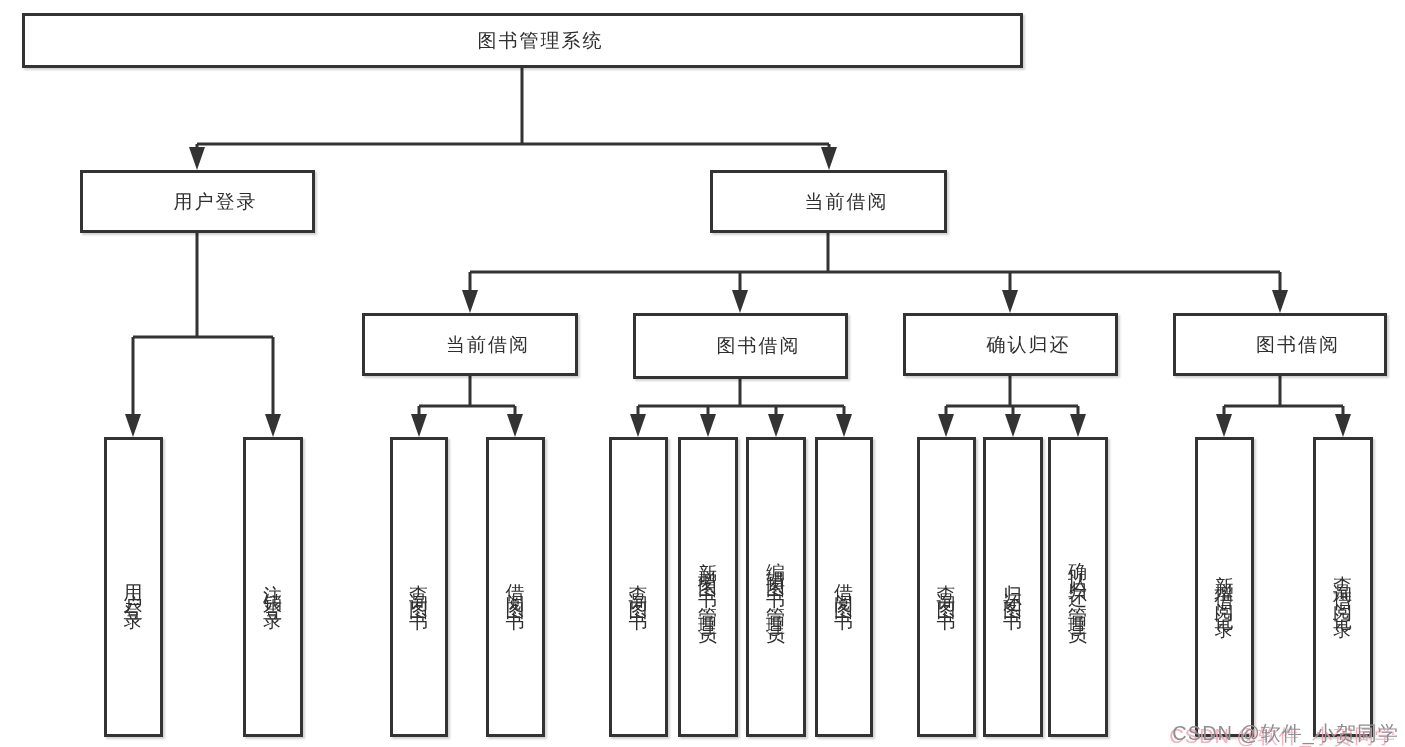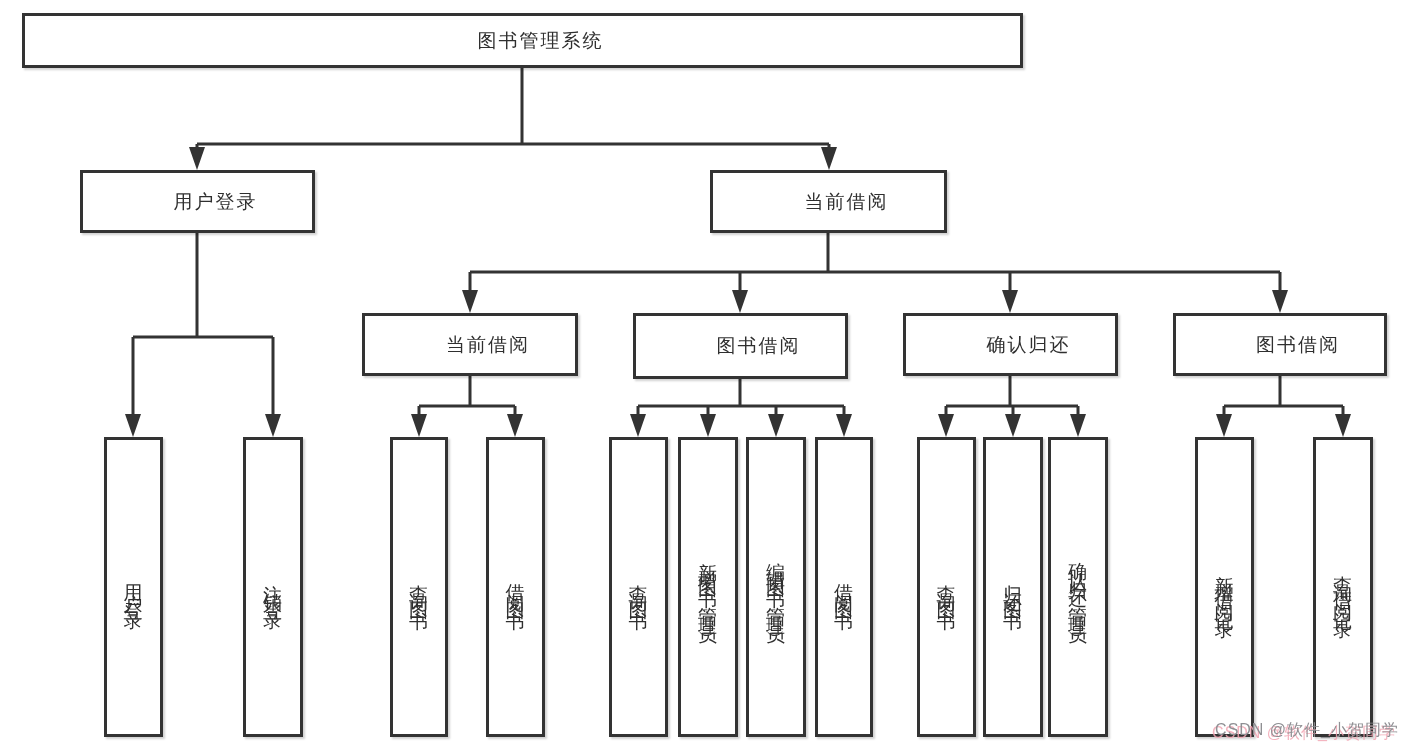--- a/index.html
+++ b/index.html
@@ -26,21 +26,21 @@
     text-orientation:mixed;
     font-size:19px;
     letter-spacing:9px;
     line-height:1;
     white-space:nowrap;
     color:#2f2f2f;
   }
   .watermark{
     position:absolute;
     top:720px;right:6px;
-    font-size:16px;
+    font-size:20px;
     letter-spacing:1px;
     color:#8f8f93;
     text-shadow:-3px 3px 0 rgba(242,163,178,0.85);
     pointer-events:none;
     margin-left:12px;
   }
 </style>
 </head>
 <body>
 

